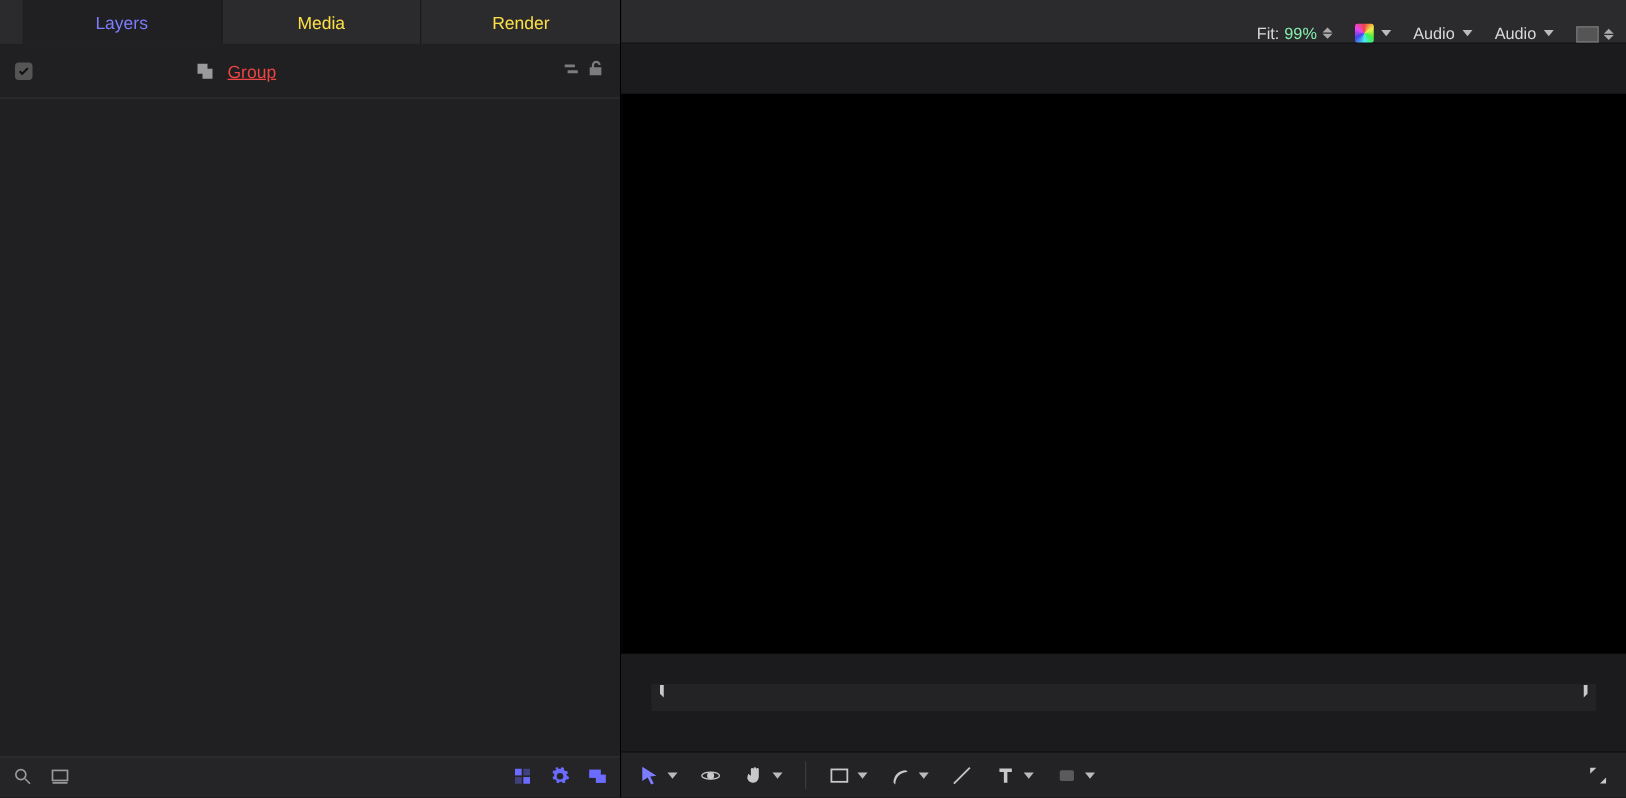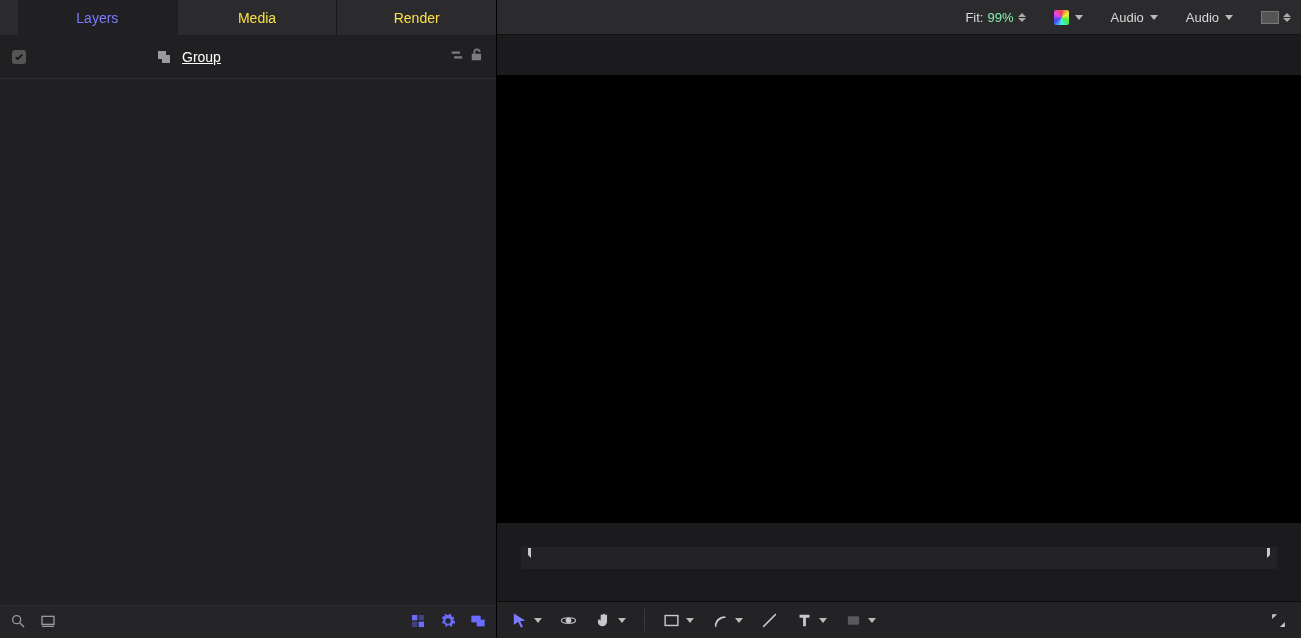--- a/index.html
+++ b/index.html
@@ -13,35 +13,35 @@
   .tab.active { background: #202022; color: #7c7cff; }
   .tab:last-child { border-right: none; }
 
   .row { display: flex; align-items: center; height: 44px; padding: 0 12px; border-bottom: 1px solid #2f2f31; }
   .row .cbwrap { width: 30px; display:flex; align-items:center; }
   .cb { width:14px; height:14px; border-radius:3px; background:#555; display:flex; align-items:center; justify-content:center; }
   .cb svg { width:10px; height:10px; }
   .row .ic { width:20px; display:flex; align-items:center; justify-content:center; margin-right:8px; }
   .row .ic svg { width:16px; height:16px; fill:#9a9a9c; }
   .row .label { flex:1; color:#d0d0d2; font-size:14px; }
-  .row .label.dim { color:#ffffff; text-decoration: underline; }
+  .row .label.dim { color:#ef4444; text-decoration: underline; }
   .row .right-icons { display:flex; gap:6px; align-items:center; }
   .row .right-icons svg { width:14px; height:14px; fill:#7c7c7e; }
   .row.project { padding-left: 150px; }
   .row.group .label-block { display:flex; align-items:center; margin-left: 112px; }
 
   .left-fill { flex:1; }
   .left-footer { height: 33px; display:flex; align-items:center; padding: 0 10px; border-top:1px solid #2f2f31; background:#252527; gap:14px; }
   .left-footer .grow { flex:1; }
   .left-footer .fico svg { width:16px; height:16px; fill:#9a9a9c; }
   .left-footer .fico.accent svg { fill:#6b6bff; }
 
   
   .right { flex:1; display:flex; flex-direction:column; background:#1b1b1d; }
-  .topbar { height:35px; display:flex; align-items:center; justify-content:flex-end; padding:0 10px; gap:28px; background:#2b2b2d; border-bottom:1px solid #111; }
+  .topbar { height:35px; display:flex; align-items:flex-end; justify-content:flex-end; padding:0 10px; gap:18px; background:#2b2b2d; border-bottom:1px solid #111; }
   .topbar .grp { display:flex; align-items:center; gap:4px; color:#d8d8da; font-size:13px; }
   .topbar .dimtxt { color:#86efac; }
   .stepper { display:flex; flex-direction:column; gap:1px; }
   .stepper span { display:block; width:0;height:0; border-left:4px solid transparent; border-right:4px solid transparent; }
   .stepper .up { border-bottom:4px solid #aaa; }
   .stepper .dn { border-top:4px solid #aaa; }
   .chev { display:inline-block; width:0;height:0; border-left:4px solid transparent; border-right:4px solid transparent; border-top:5px solid #bbb; margin-left:2px; }
   .colorchip { width:15px; height:15px; border-radius:2px; background: conic-gradient(#e44,#ee4,#4e4,#4ee,#44e,#e4e,#e44); }
   .graychip { width:18px; height:13px; background:#555; border:1px solid #777; }
 

